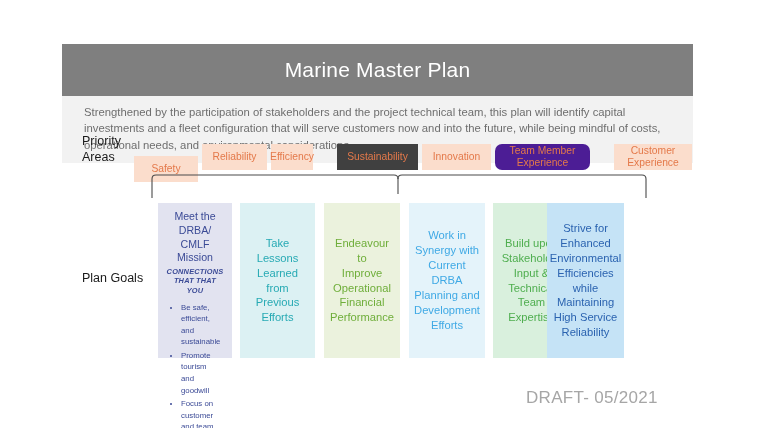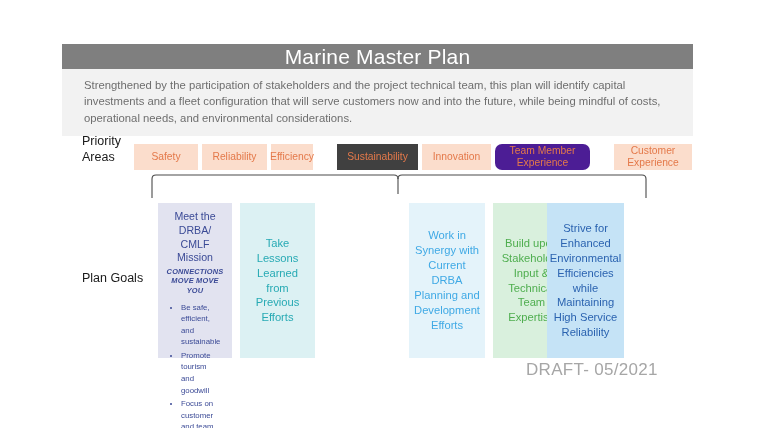--- a/index.html
+++ b/index.html
@@ -18,21 +18,21 @@
 
   
   #header-block {
     position: absolute;
     left: 62px;
     top: 44px;
     width: 631px;
   }
   #title-bar {
     background: #7f7f7f;
-    height: 25px;
+    height: 52px;
     display: flex;
     align-items: center;
     justify-content: center;
   }
   #title-text {
     color: #ffffff;
     font-size: 21px;
     font-weight: 400;
     letter-spacing: 0.2px;
   }
@@ -151,21 +151,21 @@
   .bullet-list li {
     font-size: 7.8px;
     line-height: 1.48;
     margin-bottom: 2px;
   }
 
   
   #draft-stamp {
     position: absolute;
     left: 526px;
-    top: 360px;
+    top: 388px;
     color: #a6a6a6;
     font-size: 17px;
     letter-spacing: 0.3px;
   }
 </style>
 </head>
 <body>
 
 <div id="header-block">
   <div id="title-bar">
@@ -174,52 +174,59 @@
   <div id="subtitle-bar">
     <span id="subtitle-text">Strengthened by the participation of stakeholders and the project technical team, this plan will identify capital investments and a fleet configuration that will serve customers now and into the future, while being mindful of costs, operational needs, and environmental considerations.</span>
   </div>
 </div>
 
 <div class="row-label" id="priority-areas-label">Priority
 Areas</div>
 <div class="row-label" id="plan-goals-label">Plan Goals</div>
 
 <div id="priority-row">
-    <div class="pill" style="left: 0px; width: 64px; background: rgb(251, 221, 204); color: rgb(228, 121, 74);">Safety</div>
+    <div class="pill" style="left: 0px; width: 64px; background: rgb(251, 221, 204); color: rgb(228, 121, 74); margin-top: 12px;">Safety</div>
     <div class="pill" style="left: 68px; width: 65px; background: rgb(251, 221, 204); color: rgb(228, 121, 74);">Reliability</div>
     <div class="pill" style="left: 137px; width: 42px; background: rgb(251, 221, 204); color: rgb(228, 121, 74);">Efficiency</div>
     <div class="pill" style="left: 203px; width: 81px; background: #404040; color: rgb(228, 121, 74);">Sustainability</div>
     <div class="pill" style="left: 288px; width: 69px; background: rgb(251, 221, 204); color: rgb(228, 121, 74);">Innovation</div>
     <div class="pill" style="left: 361px; width: 95px; background: #4c1d95; color: rgb(228, 121, 74); border-radius: 7px;">Team Member Experience</div>
     <div class="pill" style="left: 480px; width: 78px; background: rgb(251, 221, 204); color: rgb(228, 121, 74);">Customer Experience</div>
   </div>
 
 <svg id="bracket-svg" viewBox="0 0 500 28" preserveAspectRatio="none">
   <path d="M 2,26 L 2,7 Q 2,3 6,3 L 244,3 Q 248,3 248,7 L 248,7 Q 248,3 252,3 L 492,3 Q 496,3 496,7 L 496,26" fill="none" stroke="#4a4a4a" stroke-width="1.1"></path>
   <path d="M 248,6 L 248,22" fill="none" stroke="#4a4a4a" stroke-width="1.1"></path>
 </svg>
 
 <div id="goals-row">
     <div class="goal-box goal-box-1 align-top" style="left: 158px; width: 74px; background: rgb(226, 227, 240); color: rgb(59, 74, 150);">
       <div class="goal-title">Meet the
 DRBA/ CMLF
 Mission</div>
       <div class="tagline">CONNECTIONS
-MOVE MOVE YOU</div>
+THAT THAT YOU</div>
       <ul class="bullet-list">
         <li>Be safe, efficient, and sustainable</li>
         <li>Promote tourism and goodwill</li>
         <li>Focus on customer and team member experiences</li>
       </ul>
     </div>
     <div class="goal-box goal-box-2" style="left: 240px; width: 75px; background: rgb(220, 241, 243); color: rgb(39, 170, 180);">
       <div class="goal-title">Take Lessons
 Learned from
 Previous
 Efforts</div>
+    </div>
+    <div class="goal-box goal-box-3" style="left: 324px; width: 76px; background: rgb(235, 242, 221); color: rgb(111, 174, 58);">
+      <div class="goal-title">Endeavour to
+Improve
+Operational
+Financial
+Performance</div>
     </div>
     <div class="goal-box goal-box-4" style="left: 409px; width: 76px; background: rgb(228, 243, 250); color: rgb(63, 169, 229);">
       <div class="goal-title">Work in
 Synergy with
 Current DRBA
 Planning and
 Development
 Efforts</div>
     </div>
     <div class="goal-box goal-box-5" style="left: 493px; width: 77px; background: rgb(217, 240, 221); color: rgb(79, 174, 79);">

